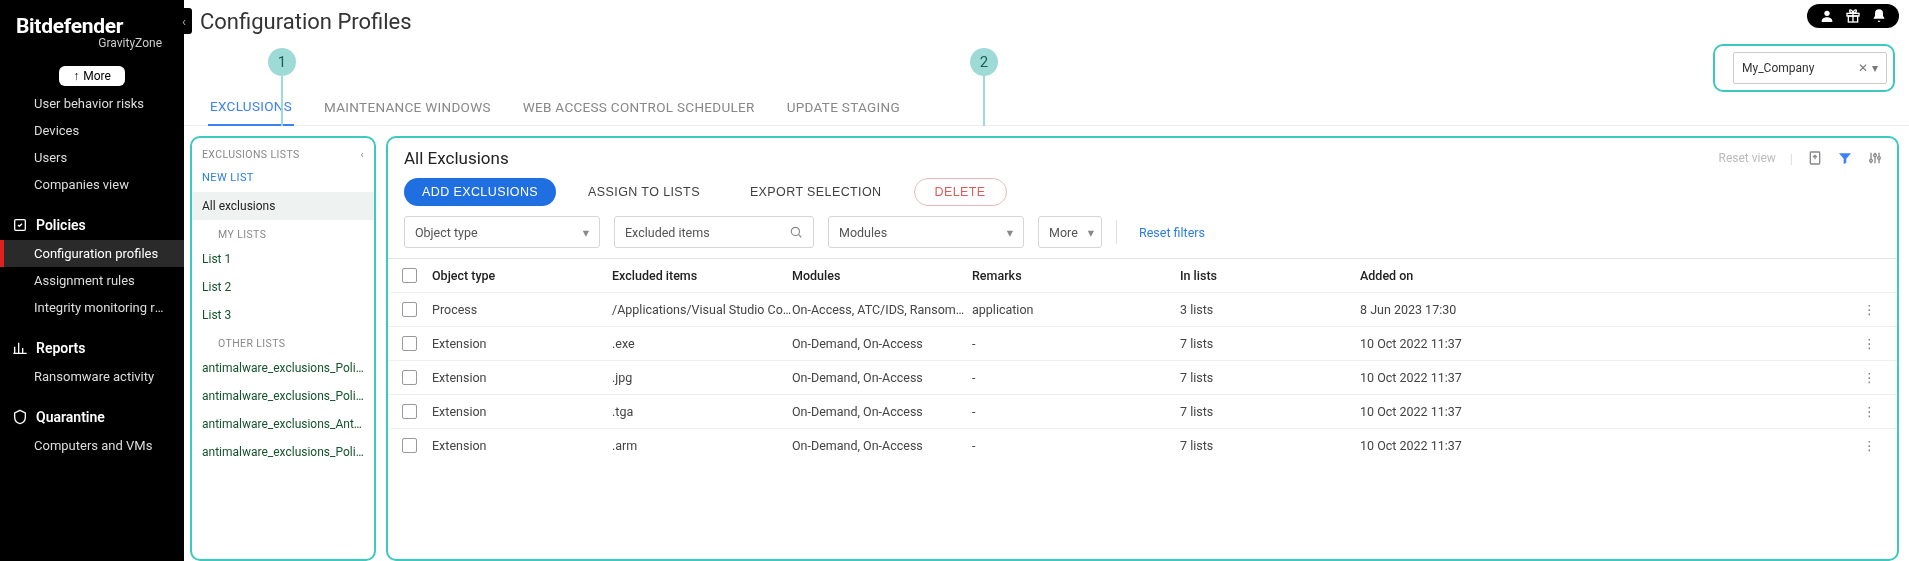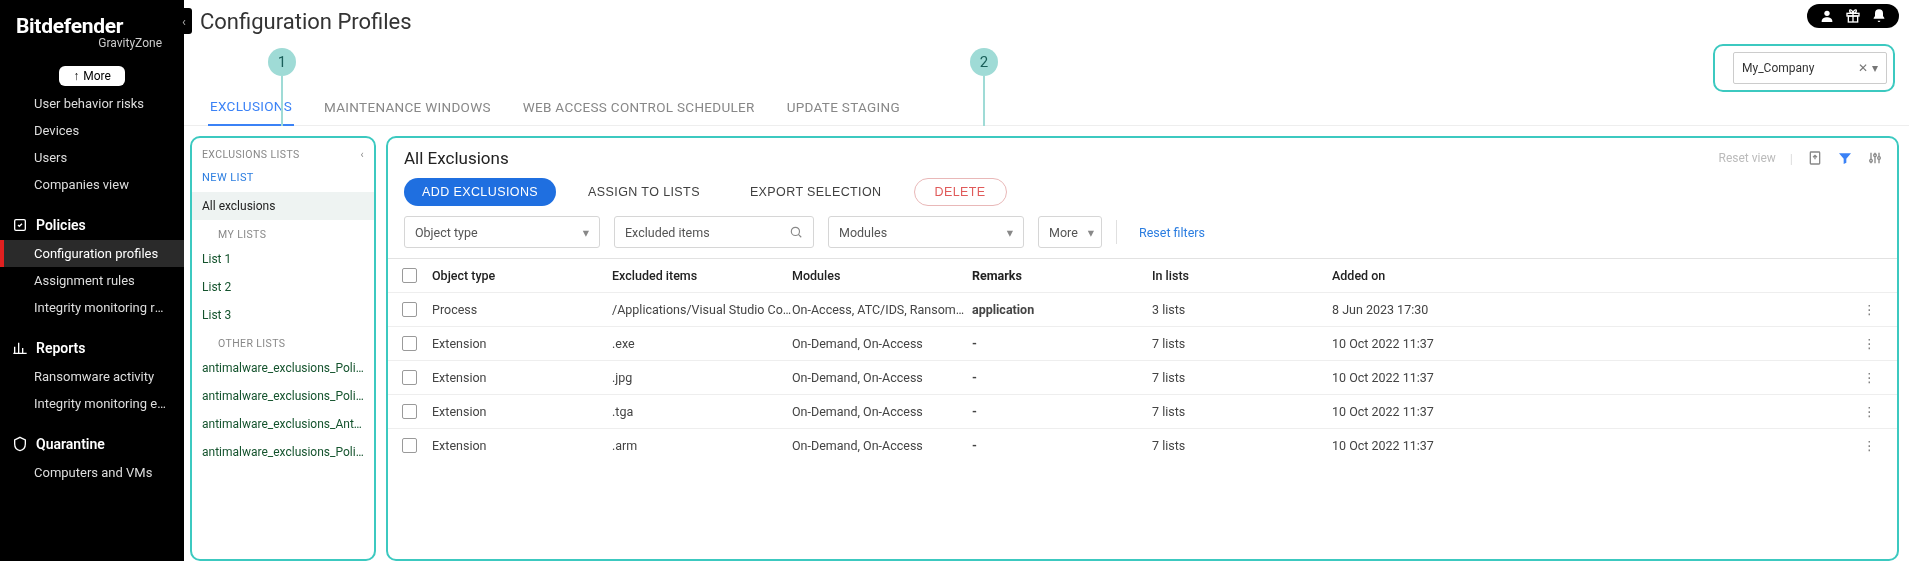--- a/index.html
+++ b/index.html
@@ -83,21 +83,21 @@
 
 .tbl { display: flex; flex-direction: column; }
 .trow { display: flex; align-items: center; padding: 0 14px; height: 34px; border-top: 1px solid #eee; }
 .trow.header { font-size: 12.5px; color: #222; font-weight: 500; border-top: 1px solid #e2e2e2; }
 .trow.body { font-size: 12.5px; color: #444; }
 .cb { width: 30px; display: flex; align-items: center; justify-content: flex-start; }
 .cb-box { width: 15px; height: 15px; border: 1.5px solid #9a9a9a; border-radius: 2px; cursor: pointer; }
 .c-obj { width: 180px; }
 .c-exc { width: 180px; white-space: nowrap; overflow: hidden; text-overflow: ellipsis; }
 .c-mod { width: 180px; white-space: nowrap; overflow: hidden; text-overflow: ellipsis; }
-.c-rem { width: 180px; font-weight: bold; }
+.c-rem { width: 208px; }
 .c-lists { width: 180px; }
 .c-added { flex: 1; }
 .c-menu { width: 20px; color: #777; cursor: pointer; }
 </style>
 </head>
 <body>
 
 <div class="app">
 
   <div class="sidebar">
@@ -127,21 +127,20 @@
       <div class="nav-item">Assignment rules</div>
       <div class="nav-item">Integrity monitoring rules</div>
 
       <div class="nav-group">
         <svg class="gicon" viewBox="0 0 24 24" fill="none" stroke="currentColor" stroke-width="2">
             <path d="M4 20V10M10 20V4M16 20v-8M22 20H2"></path>
           </svg>
         <span>Reports</span>
       </div>
       <div class="nav-item">Ransomware activity</div>
-      <div class="nav-item">Integrity monitoring eve...</div>
 
       <div class="nav-group">
         <svg class="gicon" viewBox="0 0 24 24" fill="none" stroke="currentColor" stroke-width="2">
             <path d="M12 2l8 4v6c0 5-3.5 9-8 10-4.5-1-8-5-8-10V6l8-4z"></path>
           </svg>
         <span>Quarantine</span>
       </div>
       <div class="nav-item">Computers and VMs</div>
     </div>
   </div>

